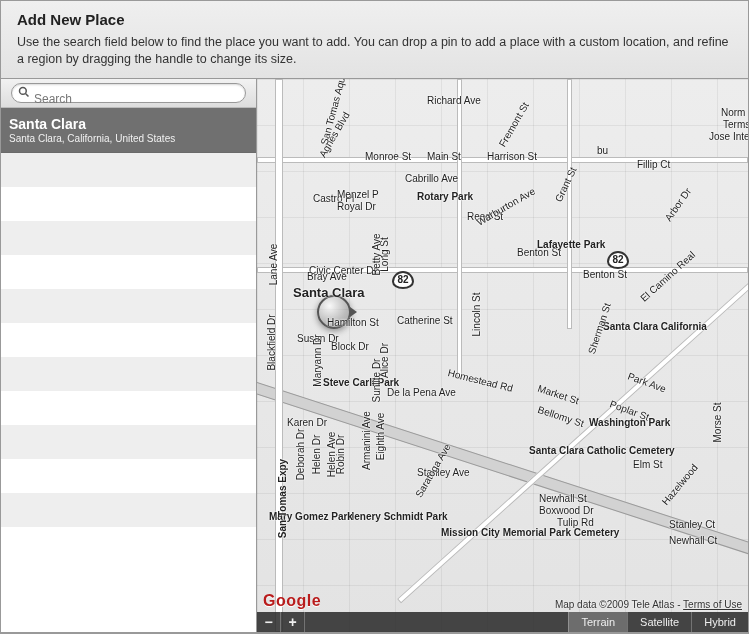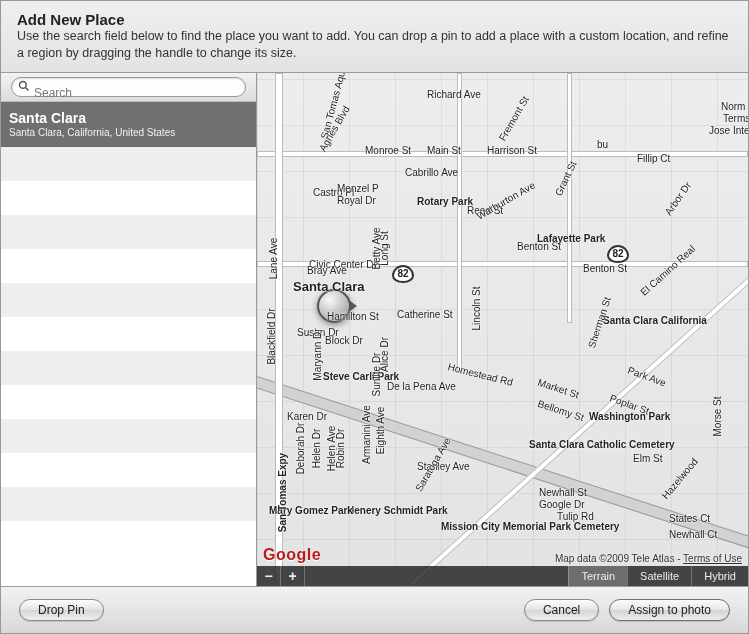--- a/index.html
+++ b/index.html
@@ -20,20 +20,21 @@
   }
   .header {
     padding: 10px 16px 10px 16px;
     background: linear-gradient(#efefef,#e3e3e3);
     border-bottom: 1px solid #999;
   }
   .title {
     font-size: 15px;
     font-weight: bold;
     color: #222;
+    margin-bottom: 6px;
   }
   .subtitle {
     font-size: 12.5px;
     color: #333;
     line-height: 1.35;
   }
   .body {
     flex: 1;
     display: flex;
     min-height: 0;
@@ -299,48 +300,48 @@
       <div class="map-label big" style="left:36px;top:206px">Santa Clara</div>
 
       <div class="map-label" style="left:108px;top:72px">Monroe St</div>
       <div class="map-label" style="left:170px;top:72px">Main St</div>
       <div class="map-label" style="left:230px;top:72px">Harrison St</div>
       <div class="map-label" style="left:170px;top:16px">Richard Ave</div>
       <div class="map-label" style="left:148px;top:94px">Cabrillo Ave</div>
       <div class="map-label" style="left:56px;top:114px">Castro Pl</div>
       <div class="map-label" style="left:80px;top:110px">Menzel P</div>
       <div class="map-label" style="left:80px;top:122px">Royal Dr</div>
-      <div class="map-label bold" style="left:160px;top:123px">Rotary Park</div>
+      <div class="map-label bold" style="left:160px;top:112px">Rotary Park</div>
       <div class="map-label" style="left:210px;top:132px">Reed St</div>
       <div class="map-label" style="left:216px;top:122px;transform:rotate(-30deg)">Warburton Ave</div>
       <div class="map-label" style="left:260px;top:168px">Benton St</div>
       <div class="map-label" style="left:326px;top:190px">Benton St</div>
       <div class="map-label bold" style="left:280px;top:160px">Lafayette Park</div>
       <div class="map-label" style="left:52px;top:186px">Civic Center Dr</div>
       <div class="map-label" style="left:140px;top:236px">Catherine St</div>
       <div class="map-label" style="left:70px;top:238px">Hamilton St</div>
       <div class="map-label" style="left:40px;top:254px">Susan Dr</div>
-      <div class="map-label" style="left:68px;top:262px">Block Dr</div>
+      <div class="map-label" style="left:74px;top:262px">Block Dr</div>
       <div class="map-label" style="left:50px;top:192px">Bray Ave</div>
       <div class="map-label bold" style="left:66px;top:298px;width:40px">Steve Carli Park</div>
       <div class="map-label" style="left:30px;top:338px">Karen Dr</div>
       <div class="map-label" style="left:130px;top:308px">De la Pena Ave</div>
       <div class="map-label" style="left:190px;top:296px;transform:rotate(14deg)">Homestead Rd</div>
       <div class="map-label" style="left:280px;top:310px;transform:rotate(18deg)">Market St</div>
       <div class="map-label" style="left:280px;top:332px;transform:rotate(18deg)">Bellomy St</div>
       <div class="map-label" style="left:370px;top:298px;transform:rotate(20deg)">Park Ave</div>
       <div class="map-label" style="left:352px;top:326px;transform:rotate(20deg)">Poplar St</div>
       <div class="map-label bold" style="left:272px;top:366px;width:70px;text-align:center">Santa Clara Catholic Cemetery</div>
       <div class="map-label bold" style="left:332px;top:338px;width:70px;text-align:right">Washington Park</div>
       <div class="map-label bold" style="left:346px;top:242px;width:70px;text-align:center">Santa Clara California</div>
       <div class="map-label bold" style="left:90px;top:432px;width:52px;text-align:center">Henery Schmidt Park</div>
       <div class="map-label bold" style="left:12px;top:432px;width:48px;text-align:center">Mary Gomez Park</div>
       <div class="map-label bold" style="left:184px;top:448px;width:70px;text-align:center">Mission City Memorial Park Cemetery</div>
       <div class="map-label" style="left:282px;top:414px">Newhall St</div>
-      <div class="map-label" style="left:282px;top:426px">Google Dr</div>
+      <div class="map-label" style="left:282px;top:426px">Boxwood Dr</div>
       <div class="map-label" style="left:300px;top:438px">Tulip Rd</div>
       <div class="map-label" style="left:376px;top:380px">Elm St</div>
       <div class="map-label" style="left:398px;top:400px;transform:rotate(-50deg)">Hazelwood</div>
       <div class="map-label" style="left:160px;top:388px">Stanley Ave</div>
       <div class="map-label" style="left:198px;top:230px;transform:rotate(-90deg)">Lincoln St</div>
       <div class="map-label" style="left:146px;top:386px;transform:rotate(-60deg)">Saratoga Ave</div>
       <div class="map-label" style="left:110px;top:276px;transform:rotate(-90deg)">Alice Dr</div>
       <div class="map-label" style="left:98px;top:296px;transform:rotate(-90deg)">Sunlite Dr</div>
       <div class="map-label" style="left:100px;top:352px;transform:rotate(-90deg)">Eighth Ave</div>
       <div class="map-label" style="left:80px;top:356px;transform:rotate(-90deg)">Armanini Ave</div>
@@ -356,21 +357,21 @@
       <div class="map-label" style="left:-14px;top:258px;transform:rotate(-90deg)">Blackfield Dr</div>
       <div class="map-label bold" style="left:-14px;top:414px;transform:rotate(-90deg)">San Tomas Expy</div>
       <div class="map-label" style="left:36px;top:20px;transform:rotate(-75deg)">San Tomas Aquino</div>
       <div class="map-label" style="left:290px;top:100px;transform:rotate(-65deg)">Grant St</div>
       <div class="map-label" style="left:380px;top:80px">Fillip Ct</div>
       <div class="map-label" style="left:316px;top:244px;transform:rotate(-72deg)">Sherman St</div>
       <div class="map-label" style="left:376px;top:192px;transform:rotate(-42deg)">El Camino Real</div>
       <div class="map-label" style="left:440px;top:338px;transform:rotate(-90deg)">Morse St</div>
       <div class="map-label" style="left:232px;top:40px;transform:rotate(-60deg)">Fremont St</div>
       <div class="map-label" style="left:402px;top:120px;transform:rotate(-55deg)">Arbor Dr</div>
-      <div class="map-label" style="left:412px;top:440px">States Ct</div>
+      <div class="map-label" style="left:412px;top:440px">Stanley Ct</div>
       <div class="map-label" style="left:412px;top:456px">Newhall Ct</div>
       <div class="map-label" style="left:464px;top:28px">Norm</div>
       <div class="map-label" style="left:466px;top:40px">Terms</div>
       <div class="map-label" style="left:452px;top:52px">Jose Inte</div>
       <div class="map-label" style="left:340px;top:66px">bu</div>
 
       <div class="map-brand">Google</div>
       <div class="map-credit">
         <span>Map data ©2009 Tele Atlas - </span><a href="#">Terms of Use</a>
       </div>
@@ -381,20 +382,14 @@
         <div class="map-type-group">
           <div class="map-type active">Terrain</div>
           <div class="map-type">Satellite</div>
           <div class="map-type">Hybrid</div>
         </div>
       </div>
     </div>
 
   </div>
 
-  <div class="footer">
-    <button class="mac-btn">Drop Pin</button>
-    <div class="spacer"></div>
-    <button class="mac-btn">Cancel</button>
-    <button class="mac-btn default">Assign to photo</button>
-  </div>
 
 </div>
 
 </body></html>

